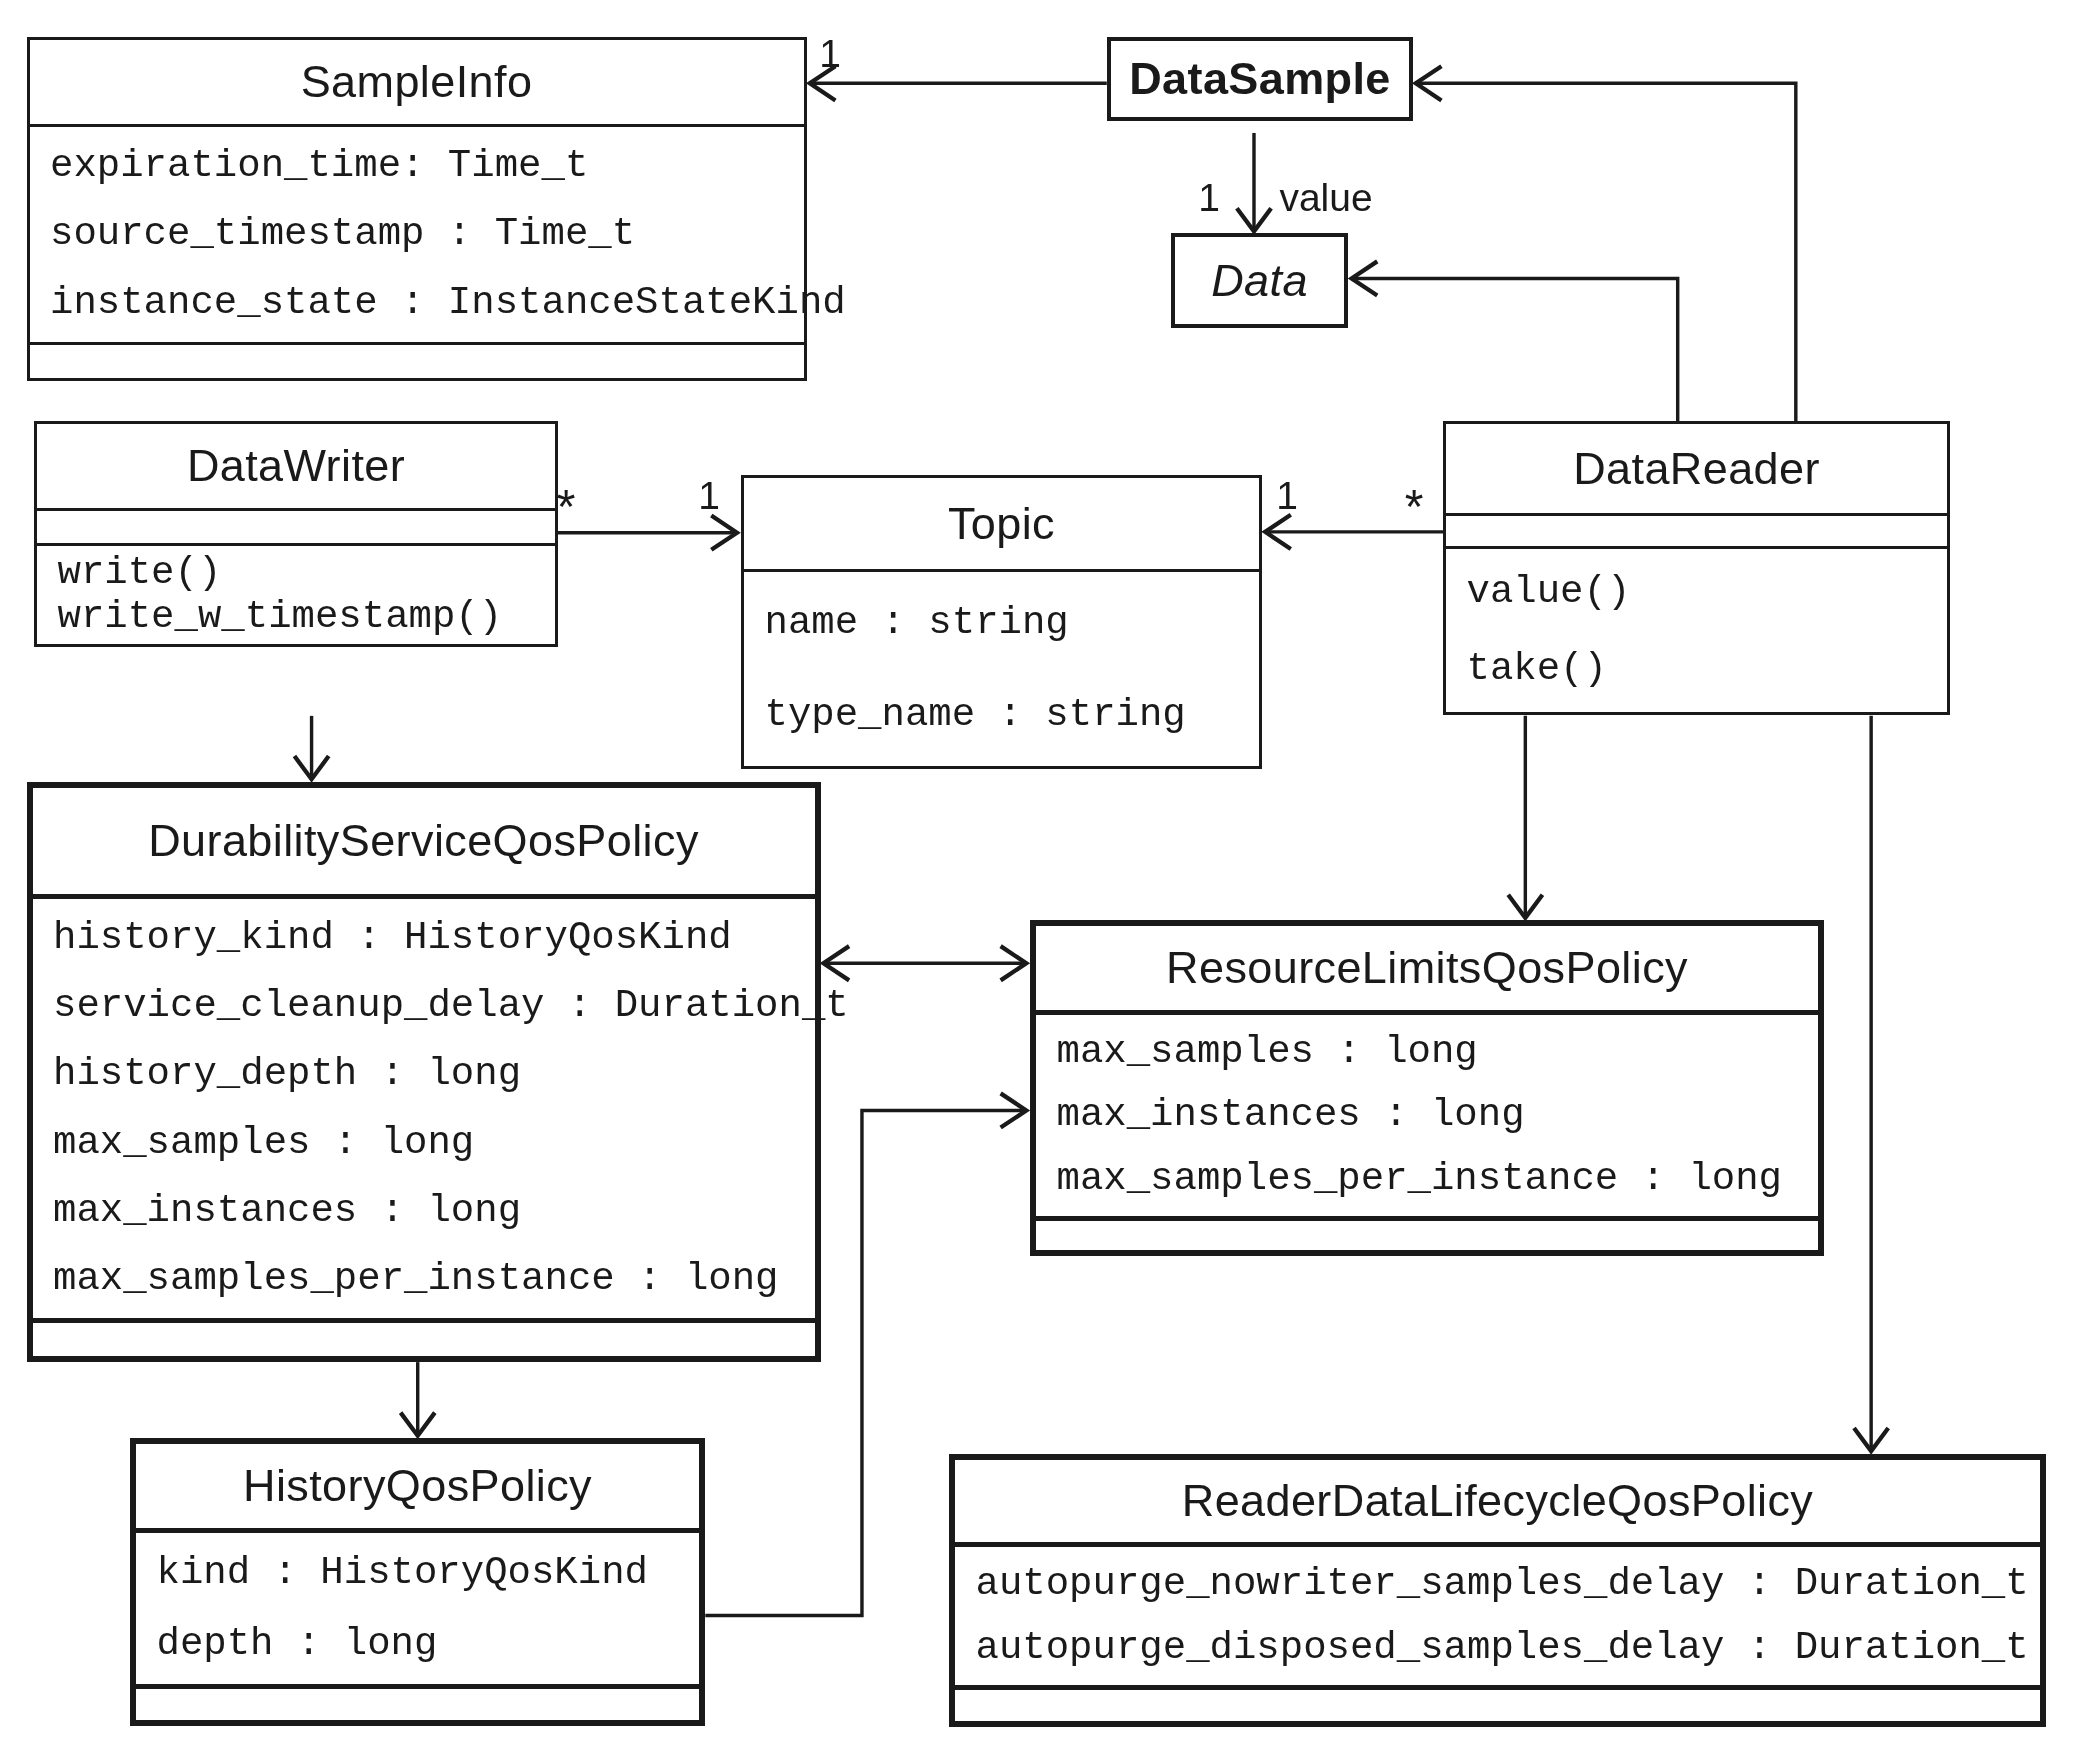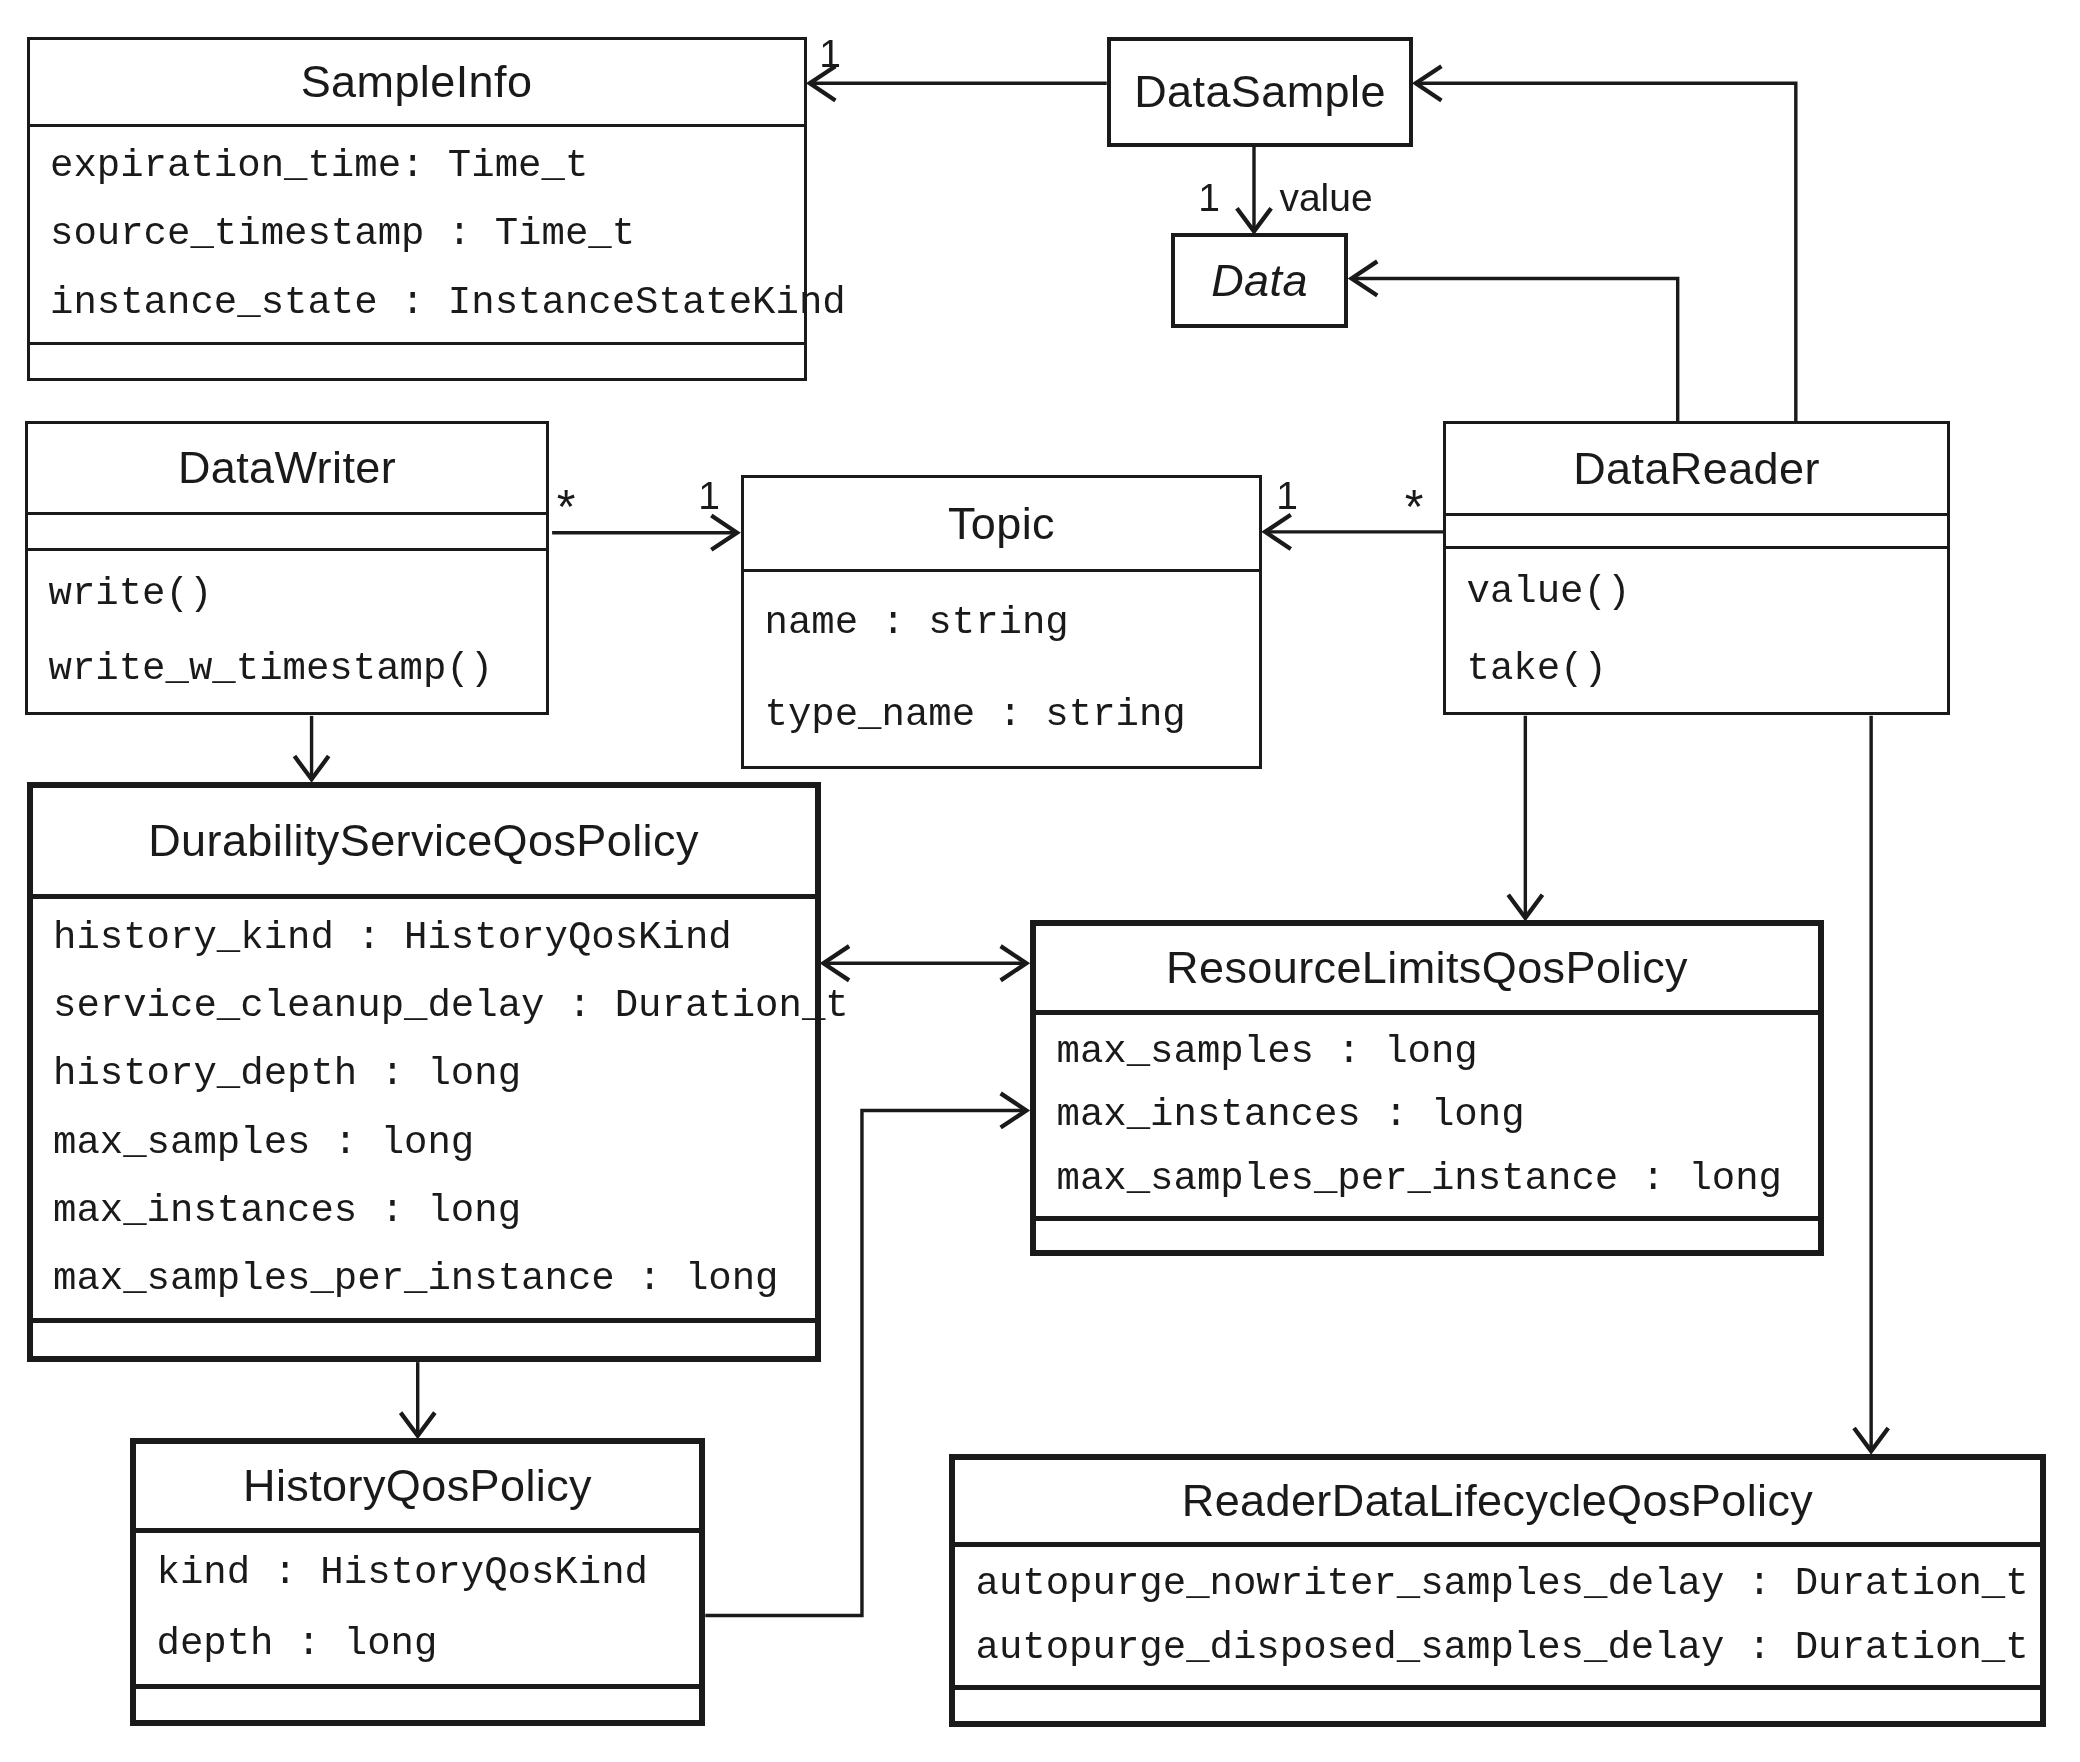--- a/index.html
+++ b/index.html
@@ -155,29 +155,29 @@
   <div class="cls" style="left:26.5px; top:37px; width:780px; height:344px;">
     <div class="title" style="height:87px;">SampleInfo</div>
     <div class="members bordered">
       <div class="member">expiration_time: Time_t</div>
       <div class="member">source_timestamp : Time_t</div>
       <div class="member">instance_state : InstanceStateKind</div>
     </div>
     <div class="footer" style="height:33px;"></div>
   </div>
 
-  <div class="cls mid plain" style="left:1107px; top:37px; width:306px; height:110px;">
+  <div class="cls mid plain" style="left:1107px; top:37px; width:306px; height:84px;font-weight:bold;">
     <div class="title">DataSample</div>
   </div>
 
   <div class="cls mid plain" style="left:1171px; top:233px; width:177px; height:95px;">
     <div class="title italic-name">Data</div>
   </div>
 
-  <div class="cls" style="left:25px; top:421px; width:524px; height:294px;">
+  <div class="cls" style="left:34px; top:421px; width:524px; height:226px;">
     <div class="title" style="height:91px;">DataWriter</div>
     <div class="spacer" style="height:36px;"></div>
     <div class="members">
       <div class="member">write()</div>
       <div class="member">write_w_timestamp()</div>
     </div>
   </div>
 
   <div class="cls" style="left:741px; top:475px; width:521px; height:294px;">
     <div class="title" style="height:94px;">Topic</div>

